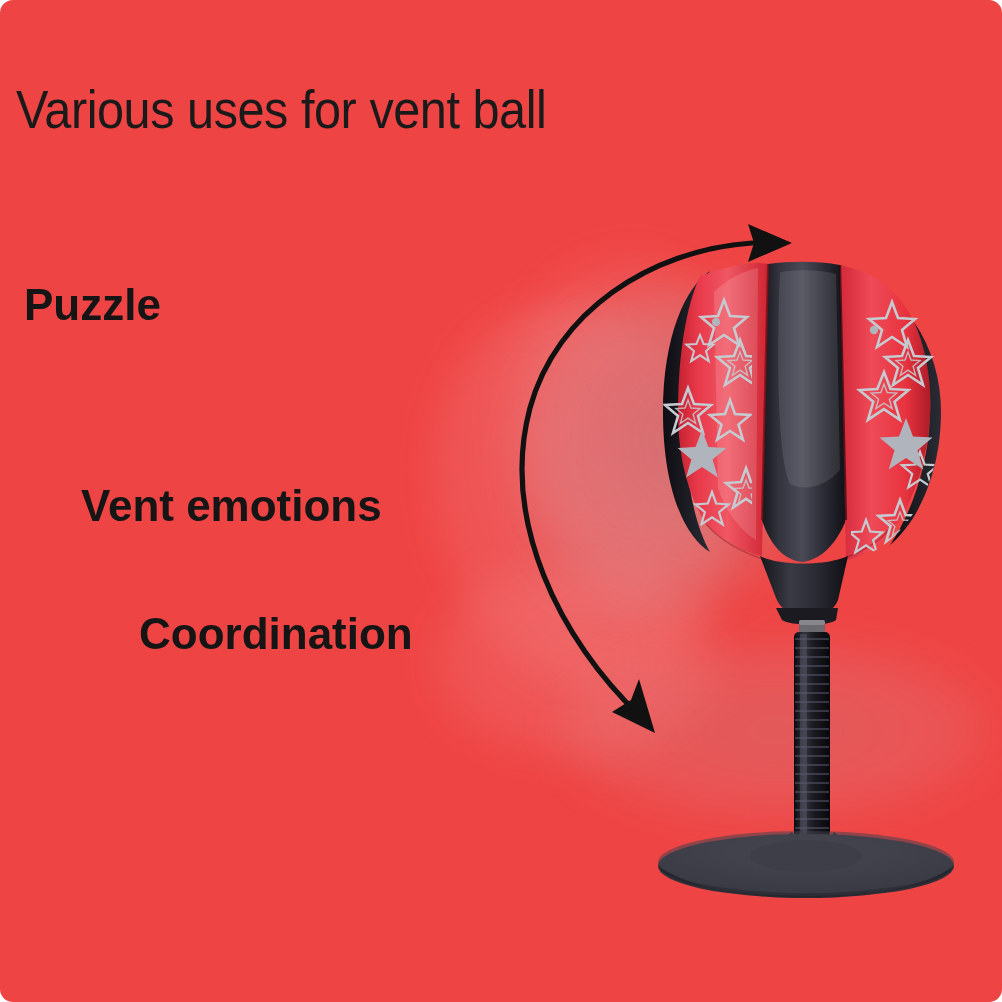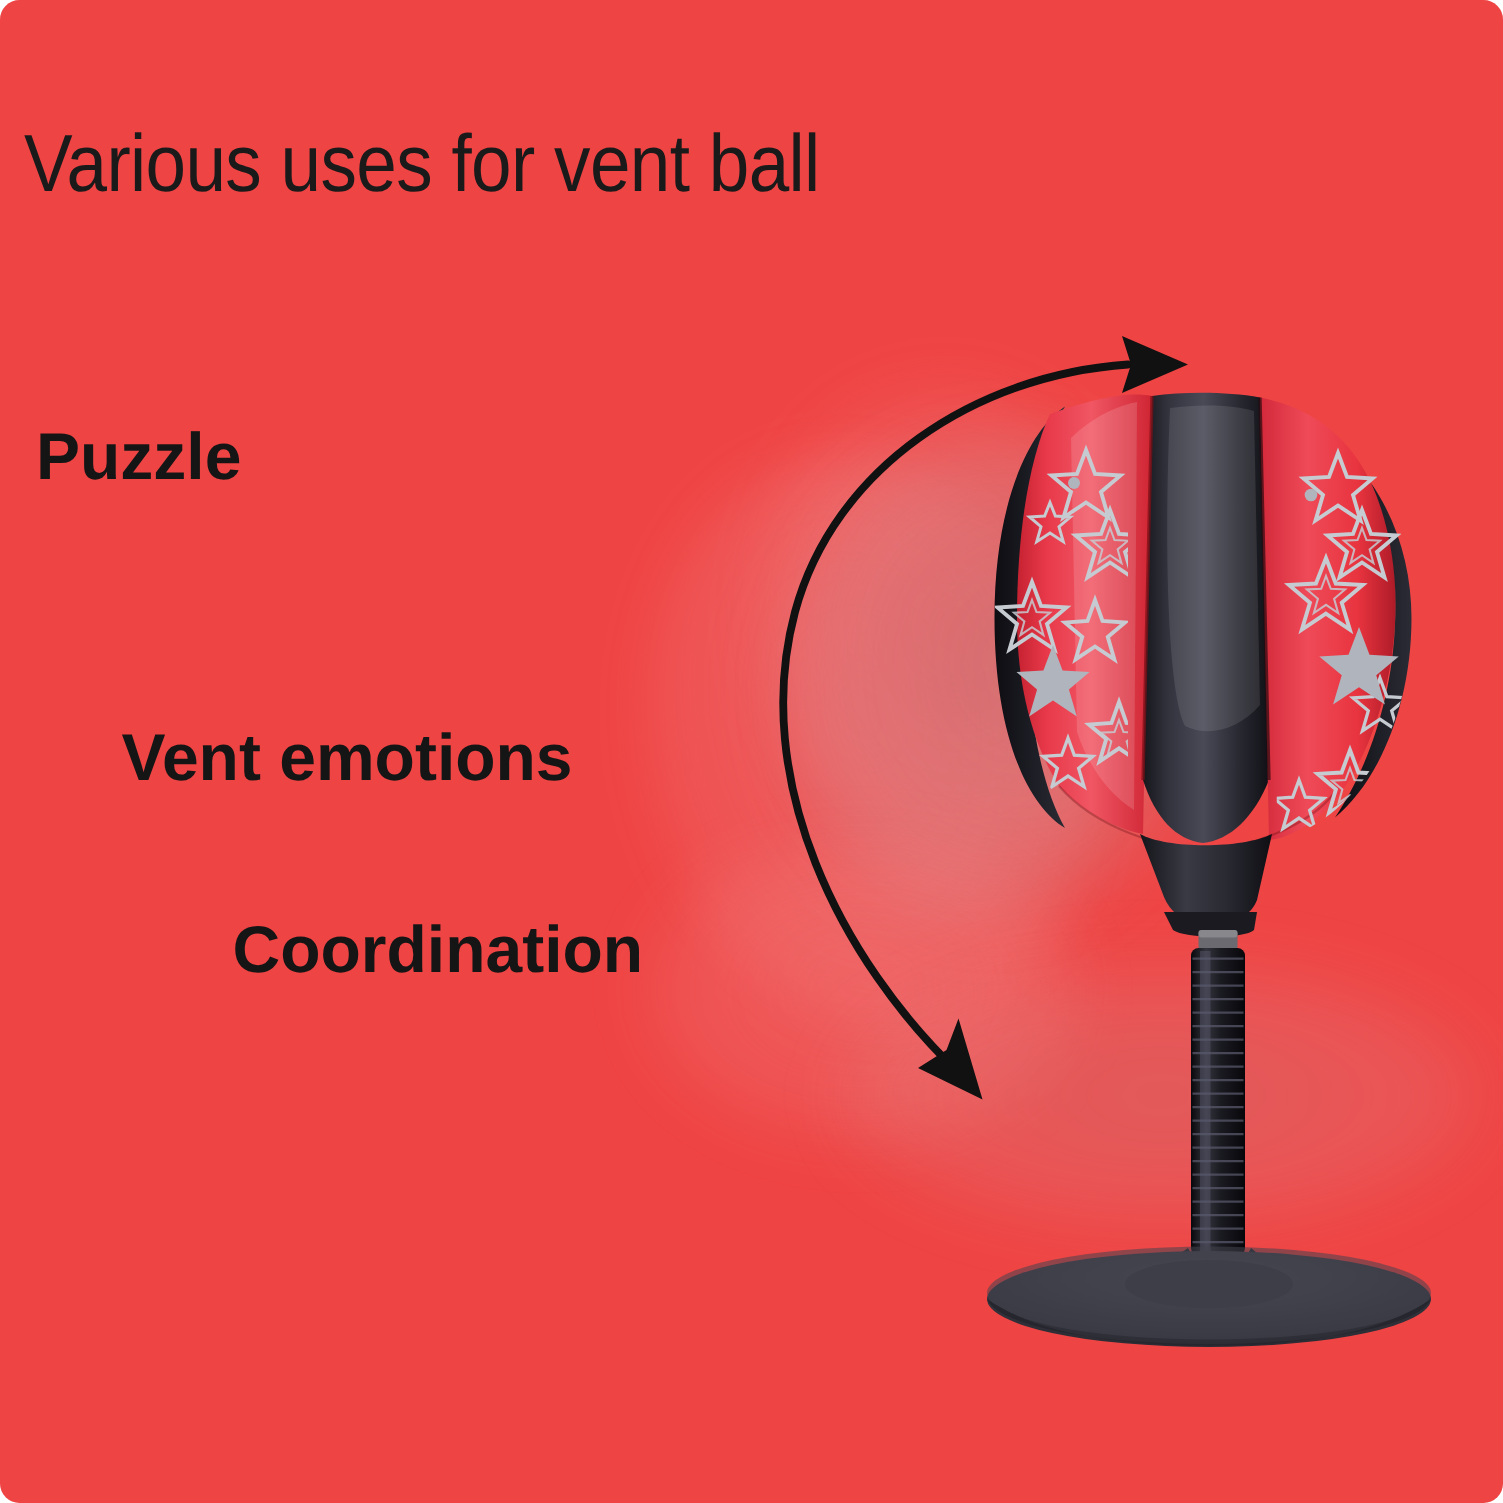--- a/index.html
+++ b/index.html
@@ -35,21 +35,21 @@
     position: absolute;
     font-size: 44px;
     line-height: 1.0;
     font-weight: 700;
     color: #151515;
     white-space: nowrap;
     letter-spacing: 0px;
   }
   #label-0 { left: 24px;  top: 283px; }
   #label-1 { left: 81px;  top: 452px; margin-top: 32px; }
-  #label-2 { left: 155px; top: 612px; }
+  #label-2 { left: 139px; top: 612px; }
 
   
   .ghost {
     position: absolute;
     border-radius: 50%;
     pointer-events: none;
   }
   #ghost-pink-a {
     left: 430px; top: 300px;
     width: 300px; height: 390px;

